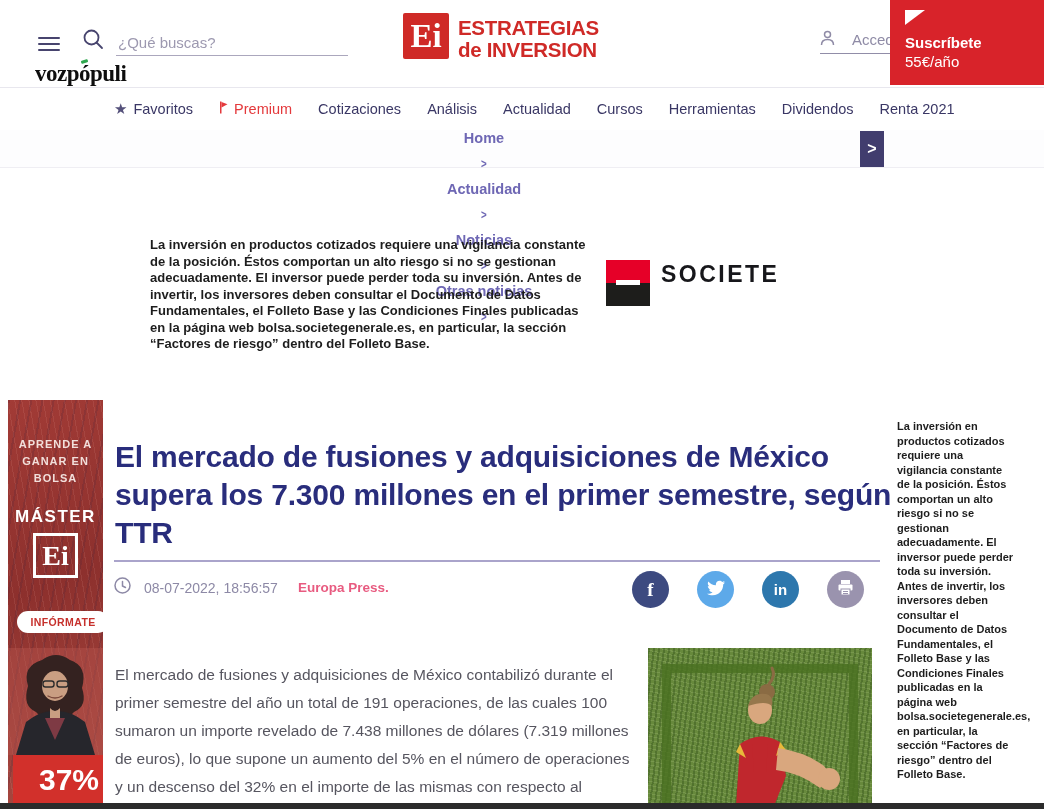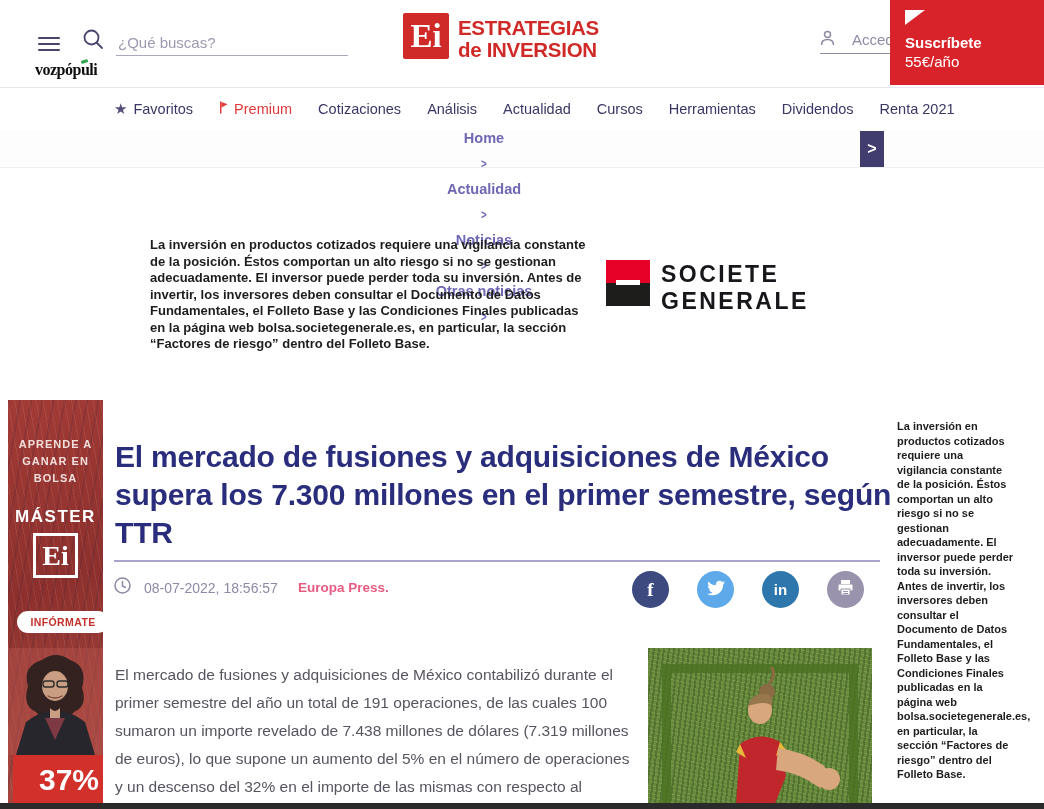--- a/index.html
+++ b/index.html
@@ -11,21 +11,21 @@
   .top-strip { left:37px; top:0; width:853px; height:8px; background:#eaeaee; }
 
   
   .header { left:0; top:0; width:1044px; height:88px; background:#fff; border-bottom:1px solid #e8e7ee; }
   .hamburger { left:38px; top:37px; width:22px; cursor:pointer; }
   .hamburger span { display:block; height:2px; background:#47446e; margin-bottom:4px; border-radius:1px; }
   .search-wrap { left:82px; top:28px; display:flex; align-items:flex-end; }
   .search-icon { margin-right:12px; margin-bottom:2px; }
   .search-input { width:232px; border:none; outline:none; border-bottom:1px solid #aba7bd; font-size:15px; color:#6d6a85; padding:4px 2px; font-family:"Liberation Sans",sans-serif; background:transparent; }
   .search-input::placeholder { color:#9d99b0; }
-  .vozpopuli { left:35px; top:61px; font-family:"Liberation Serif", serif; font-weight:bold; font-size:16px; color:#0e0e0e; letter-spacing:-0.5px; }
+  .vozpopuli { left:35px; top:61px; font-family:"Liberation Serif", serif; font-weight:bold; font-size:23px; color:#0e0e0e; letter-spacing:-0.5px; }
   .voz-accent { left:81px; top:60px; width:7px; height:3px; background:#2fa84f; transform:rotate(-18deg); border-radius:1px; }
   .ei-square { left:403px; top:13px; width:46px; height:46px; background:#cf2a27; border-radius:2px; color:#fff; font-family:"Liberation Serif", serif; font-weight:bold; font-size:33px; display:flex; align-items:center; justify-content:center; }
   .ei-name { left:458px; top:17px; color:#cf2a27; font-weight:bold; font-size:20.5px; line-height:1.06; letter-spacing:-0.3px; }
   .accede { left:820px; top:30px; display:flex; align-items:center; gap:17px; color:#8f8ba6; font-size:15px; border-bottom:1px solid #918da8; padding-bottom:4px; cursor:pointer; }
   .subscribe { left:890px; top:0; width:154px; height:85px; background:#d8232a; color:#fff; padding:10px 0 0 15px; cursor:pointer; z-index:5; }
   .sub-flag { width:20px; height:15px; background:#fff; clip-path:polygon(0 0,100% 0,0 100%); margin-bottom:9px; }
   .sub-title { font-weight:bold; font-size:15px; display:block; margin-bottom:2px; }
   .sub-price { font-size:15px; }
 
   
@@ -183,21 +183,20 @@
     <span class="crumb-sep">&gt;</span>
     <span class="crumb crumb-last">El mercado de fusiones y adquisiciones de México supera los 7.300 mill</span>
   </div>
   <div class="abs crumb-more">&gt;</div>
 
   <div class="abs sg-disclaimer">La inversión en productos cotizados requiere una vigilancia constante de la posición. Éstos comportan un alto riesgo si no se gestionan adecuadamente. El inversor puede perder toda su inversión. Antes de invertir, los inversores deben consultar el Documento de Datos Fundamentales, el Folleto Base y las Condiciones Finales publicadas en la página web bolsa.societegenerale.es, en particular, la sección “Factores de riesgo” dentro del Folleto Base.</div>
   <div class="abs sg-logo-square"></div>
   <div class="abs sg-logo-bar"></div>
   <div class="abs sg-logo-text">
     <div>SOCIETE</div>
-    <div>GENERALE</div>
   </div>
 
   <div class="abs left-ad">
     <div class="left-ad-texture"></div>
     <div class="ad-headline">
       <div>APRENDE A</div>
       <div>GANAR EN</div>
       <div>BOLSA</div>
     </div>
     <div class="ad-master">MÁSTER</div>

